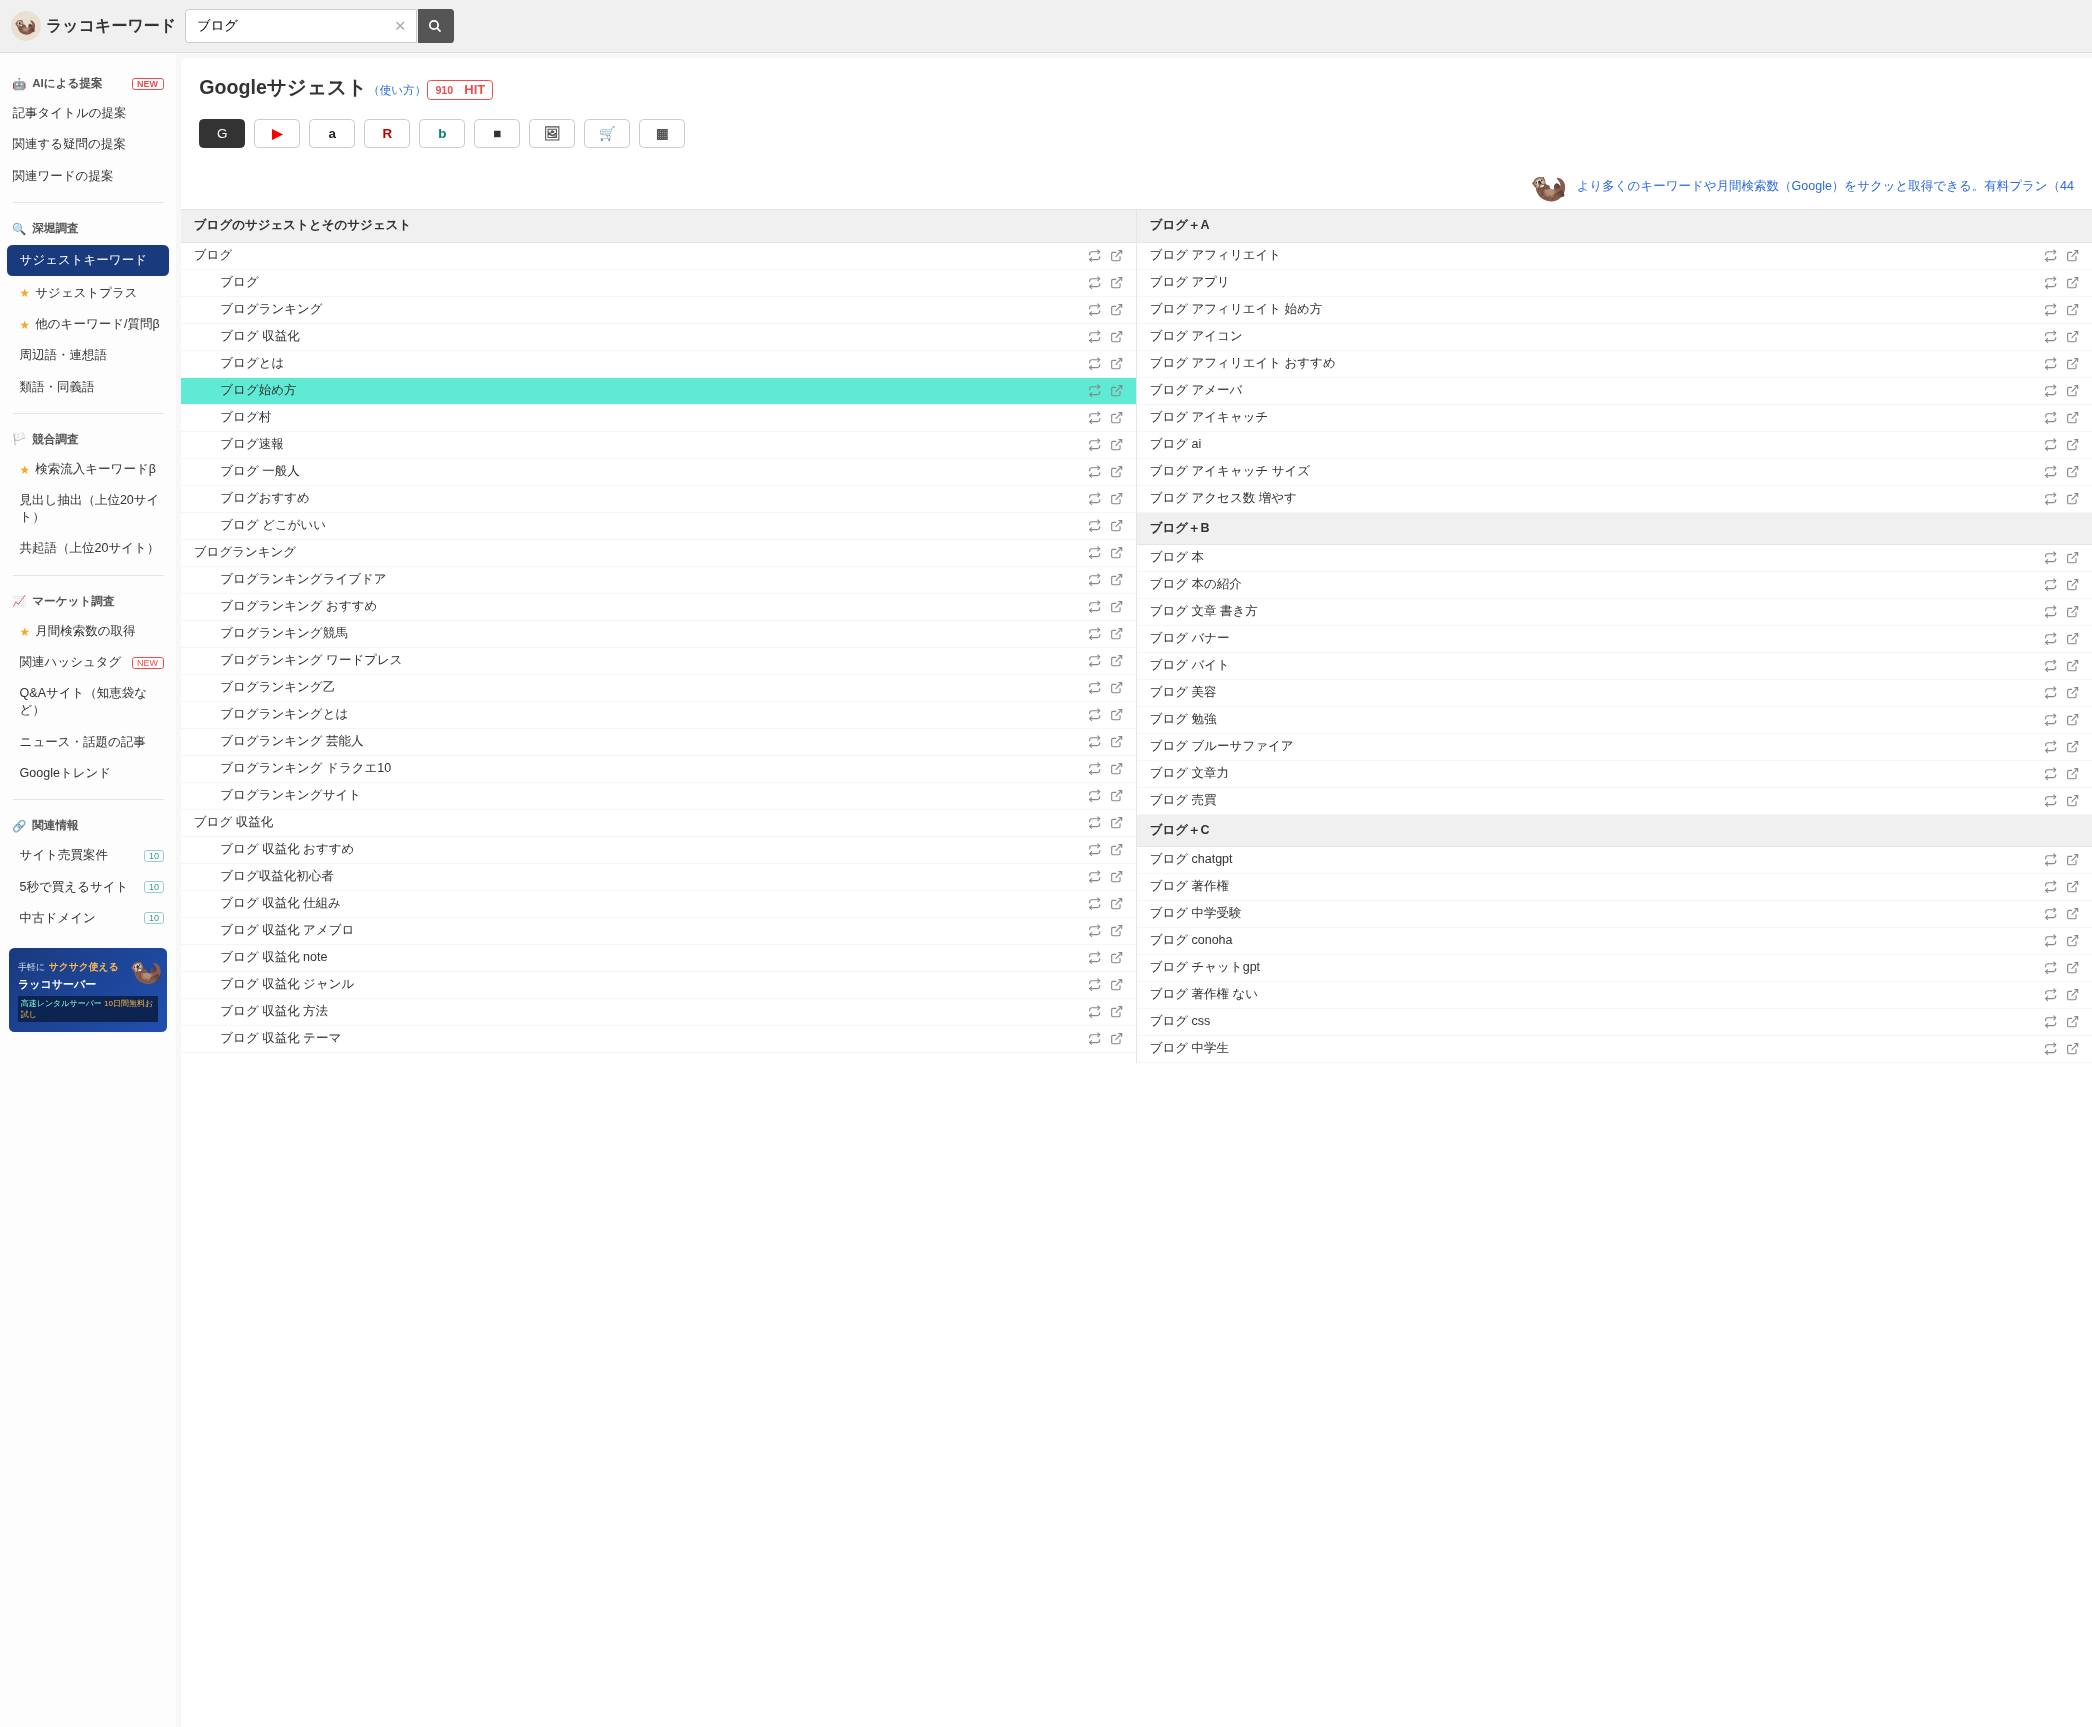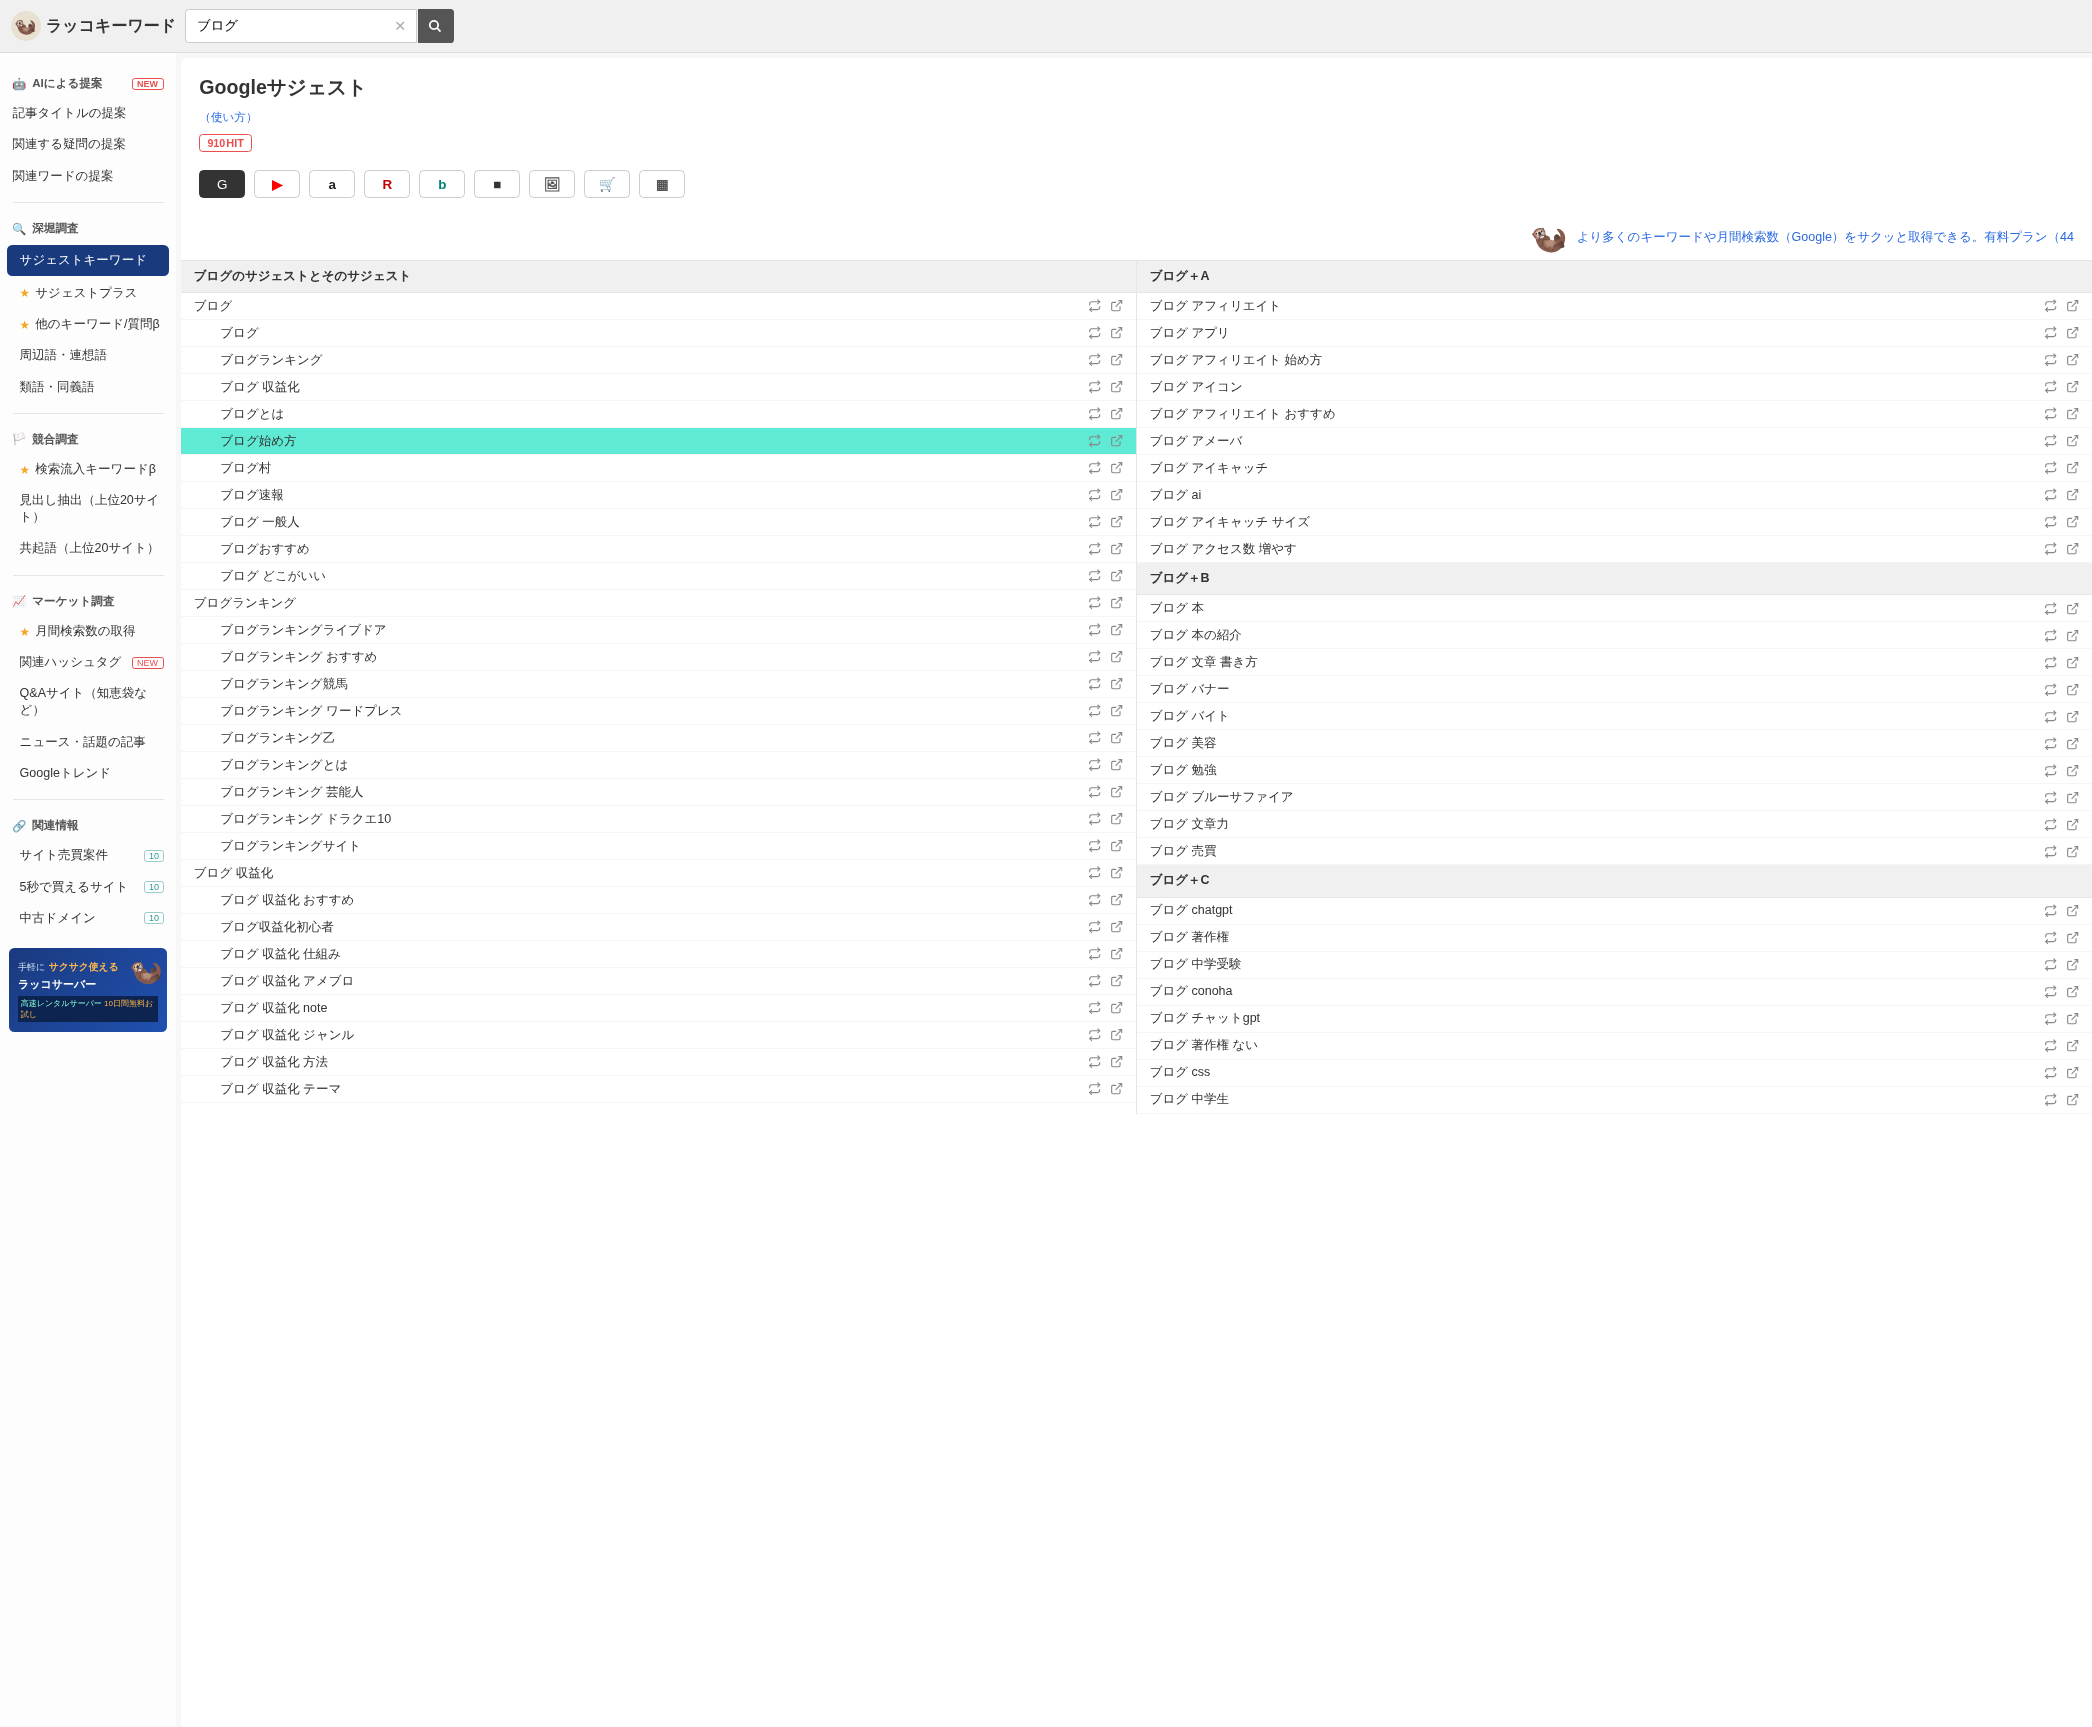--- a/index.html
+++ b/index.html
@@ -25,25 +25,25 @@
 .promo { margin: 9px; border-radius: 5.3px; background: linear-gradient(135deg,#1a3a7e,#2050b0); color: #fff; padding: 10.7px 9px; position: relative; overflow: hidden; }
 .promo-small { font-size: 9px; color: #cde; }
 .promo-accent { color: #ffb84d; font-size: 9.8px; font-weight: 700; }
 .promo-title { font-size: 11px; font-weight: 800; margin: 3.6px 0; }
 .promo-sub { font-size: 8px; background: #0d2450; color: #8fd; padding: 1.8px 2.7px; display: inline-block; }
 .promo-sub .orange { color: #ffb84d; }
 .promo-otter { position: absolute; right: 3.6px; top: 7.1px; font-size: 27px; }
 .main { flex: 1; background: #f7f7f7; min-height: 100vh; overflow: hidden; }
 .main-inner { background: #fff; margin: 5.3px 0 0 5.3px; border-radius: 5.3px 0 0 0; min-height: 100vh; }
 .page-head { padding: 16px 18px 9px; }
-.page-title-row { display: flex; align-items: baseline; gap: 9px; flex-direction: column; }
+.page-title-row { display: flex; align-items: baseline; gap: 1px; }
 .page-title { font-size: 19.6px; font-weight: 800; }
 .usage-link { color: #2a6ae0; font-size: 11.6px; }
 .hit-badge { border: 0.9px solid #e94f4f; color: #e94f4f; font-size: 10.7px; font-weight: 700; padding: 1.8px 7.1px; border-radius: 3.6px; }
-.hit-badge .hit { font-size: 11px; margin-left: 1px; }
+.hit-badge .hit { font-size: 13px; margin-left: 11px; }
 .source-tabs { display: flex; gap: 9px; padding: 9px 18px 16px; }
 .src-tab { width: 46px; height: 28.5px; border: 0.9px solid #ccc; border-radius: 4.5px; background: #fff; display: flex; align-items: center; justify-content: center; cursor: pointer; font-size: 13.4px; }
 .src-tab.active { background: #333; color: #fff; border-color: #333; }
 .banner { display: flex; align-items: center; gap: 9px; padding: 5.3px 18px; color: #2a6ae0; font-size: 12.5px; justify-content: flex-end; white-space: nowrap; overflow: hidden; }
 .banner-otter { font-size: 30px; }
 .columns { display: flex; }
 .col { flex: 1; border-top: 0.9px solid #e5e5e5; }
 .col + .col { border-left: 0.9px solid #e5e5e5; }
 .group-head { background: #f0f0f0; padding: 7.1px 12.5px; font-weight: 700; font-size: 12.5px; border-bottom: 0.9px solid #e5e5e5; }
 .kw-row { display: flex; align-items: center; padding: 4.5px 12.5px; font-size: 12.5px; border-bottom: 0.9px solid #f5f5f5; }

